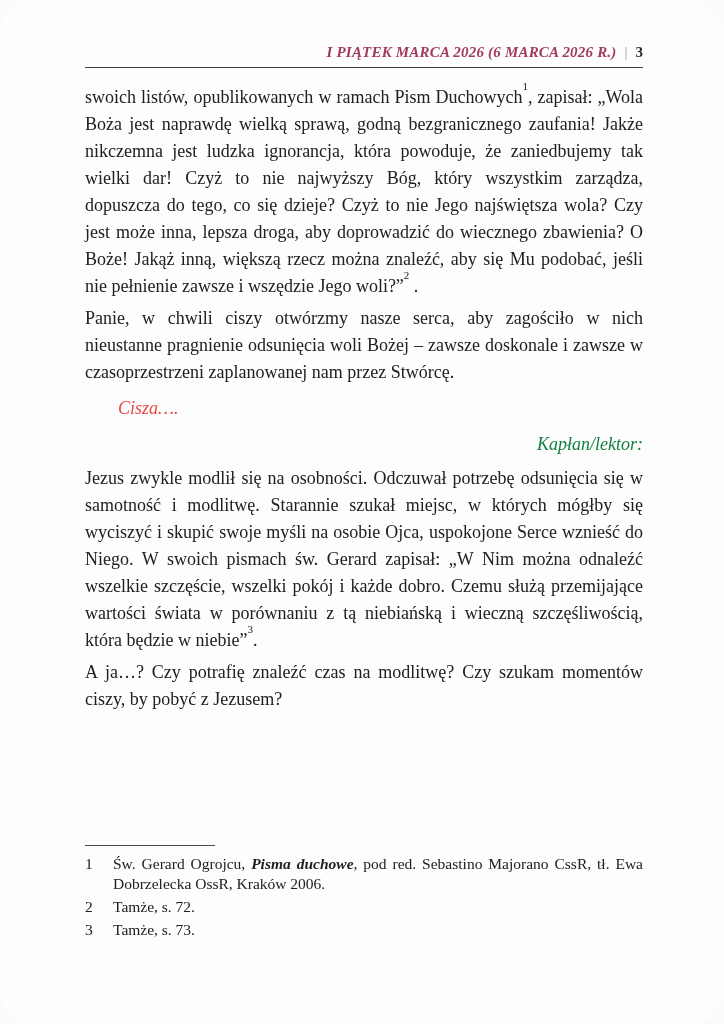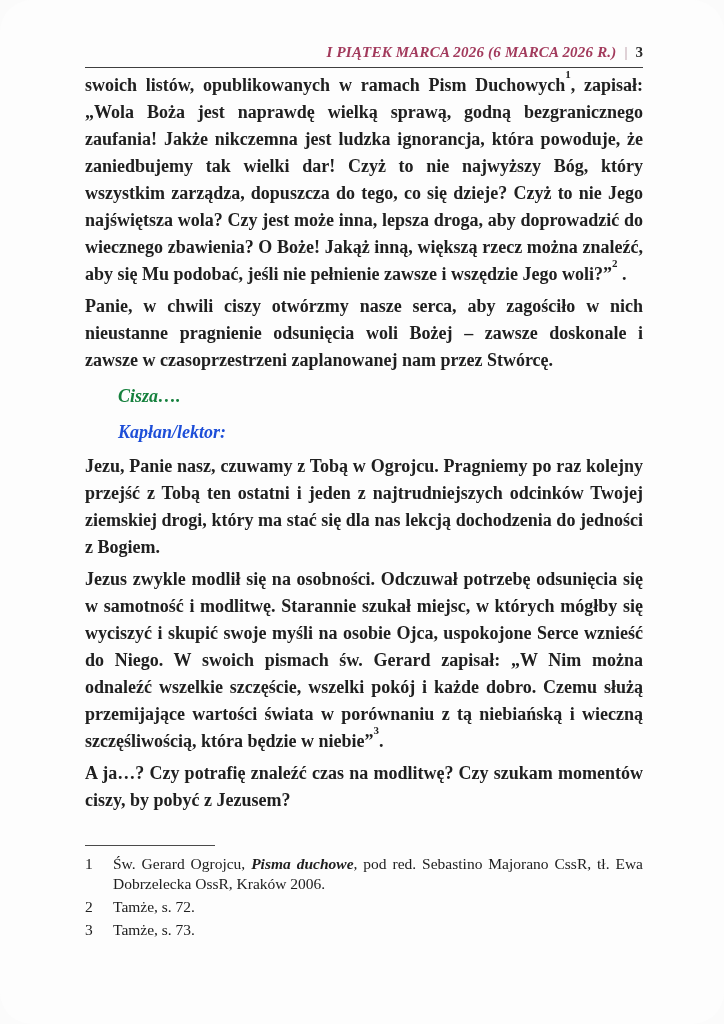--- a/index.html
+++ b/index.html
@@ -33,44 +33,43 @@
     font-style: italic;
     font-weight: bold;
     color: #a23a5c;
     letter-spacing: 0.2px;
   }
   .header-sep { color: #b2909c; font-weight: normal; }
   .header-page { color: #2b2b2b; font-weight: bold; }
 
   
   .body-text {
-    margin-top: 4px;
+    margin-top: 16px;
     font-size: 18px;
     line-height: 27px;
     text-align: justify;
-    font-weight: bold;
   }
   .body-par { margin-bottom: 5px; }
   .sup {
     font-size: 11px;
     line-height: 0;
     position: relative;
     top: -6px;
   }
   .silence {
     margin: 9px 0 9px 33px;
     font-style: italic;
     text-align: left;
-    color: #15803d;
+    color: #ef4444;
   }
   .speaker {
     margin: 0 0 7px 33px;
     font-style: italic;
-    text-align: left;
-    color: #1d4ed8;
+    text-align: right;
+    color: #15803d;
   }
 
   
   .footnotes {
     position: absolute;
     top: 845px;
     left: 85px;
     right: 81px;
     font-size: 15.5px;
     line-height: 20px;
@@ -105,21 +104,20 @@
     <div class="body-text">
 
       <p class="body-par"><span>swoich listów, opublikowanych w ramach Pism Duchowych</span><sup class="sup">1</sup><span>, zapisał: „Wola Boża jest naprawdę wielką sprawą, godną bezgranicznego zaufania! Jakże nikczemna jest ludzka ignorancja, która powoduje, że zaniedbujemy tak wielki dar! Czyż to nie najwyższy Bóg, który wszystkim zarządza, dopuszcza do tego, co się dzieje? Czyż to nie Jego najświętsza wola? Czy jest może inna, lepsza droga, aby doprowadzić do wiecznego zbawienia? O Boże! Jakąż inną, większą rzecz można znaleźć, aby się Mu podobać, jeśli nie pełnienie zawsze i wszędzie Jego woli?”</span><sup class="sup">2</sup><span> .</span></p>
 
       <p class="body-par">Panie, w chwili ciszy otwórzmy nasze serca, aby zagościło w nich nieustanne pragnienie odsunięcia woli Bożej – zawsze doskonale i zawsze w czasoprzestrzeni zaplanowanej nam przez Stwórcę.</p>
 
       <p class="silence">Cisza….</p>
 
       <p class="speaker">Kapłan/lektor:</p>
 
-      <p class="body-par">Jezu, Panie nasz, czuwamy z Tobą w Ogrojcu. Pragniemy po raz kolejny przejść z Tobą ten ostatni i jeden z najtrudniejszych odcinków Twojej ziemskiej drogi, który ma stać się dla nas lekcją dochodzenia do jedności z Bogiem.</p>
 
       <p class="body-par"><span>Jezus zwykle modlił się na osobności. Odczuwał potrzebę odsunięcia się w samotność i modlitwę. Starannie szukał miejsc, w których mógłby się wyciszyć i skupić swoje myśli na osobie Ojca, uspokojone Serce wznieść do Niego. W swoich pismach św. Gerard zapisał: „W Nim można odnaleźć wszelkie szczęście, wszelki pokój i każde dobro. Czemu służą przemijające wartości świata w porównaniu z tą niebiańską i wieczną szczęśliwością, która będzie w niebie”</span><sup class="sup">3</sup><span>.</span></p>
 
       <p class="body-par">A ja…? Czy potrafię znaleźć czas na modlitwę? Czy szukam momentów ciszy, by pobyć z Jezusem?</p>
 
     </div>
   </div>
 
   <div class="footnotes">
     <div class="fn-rule"></div>

